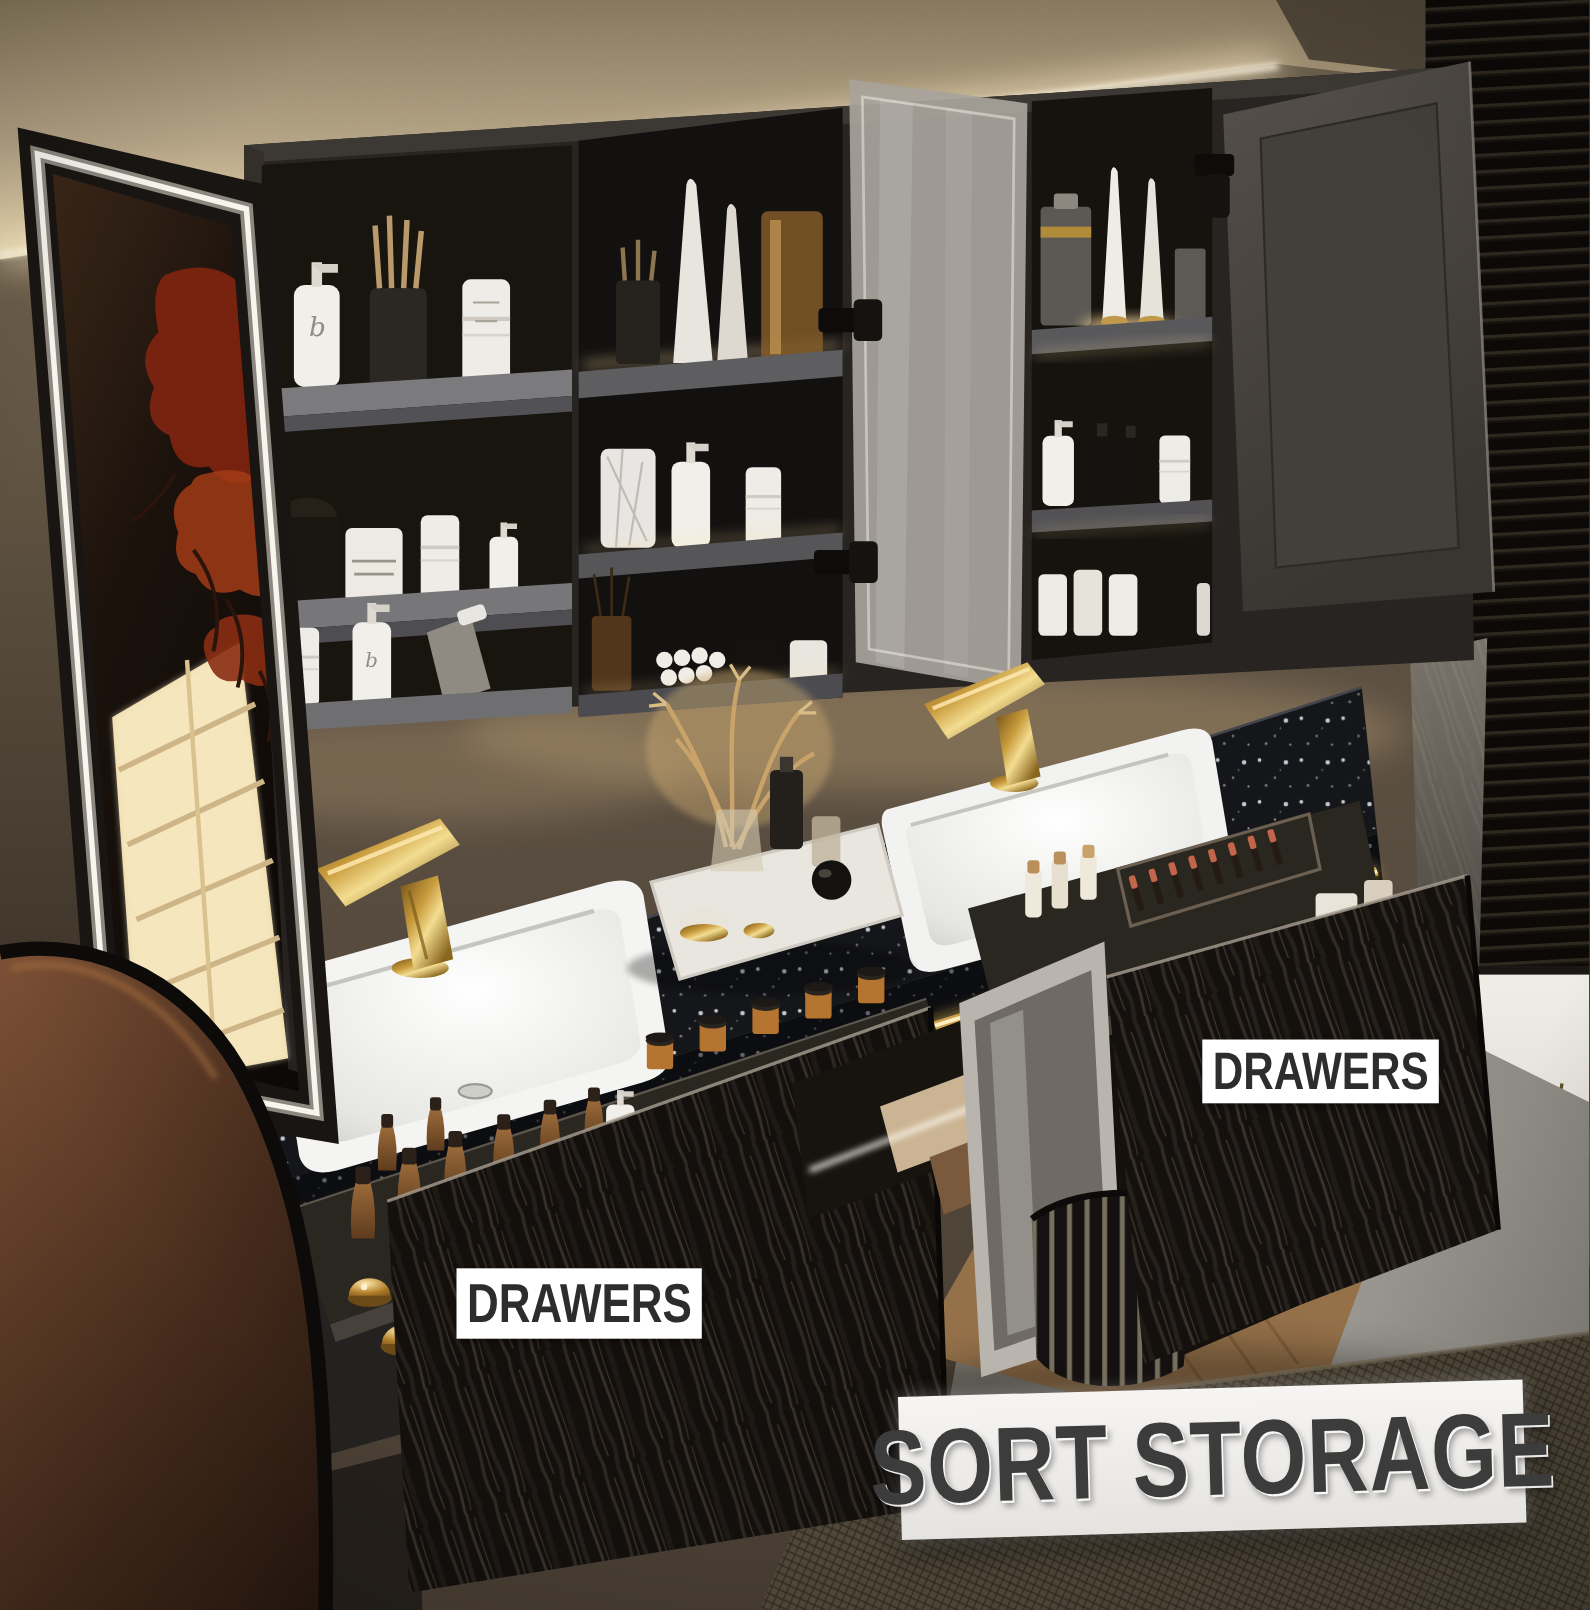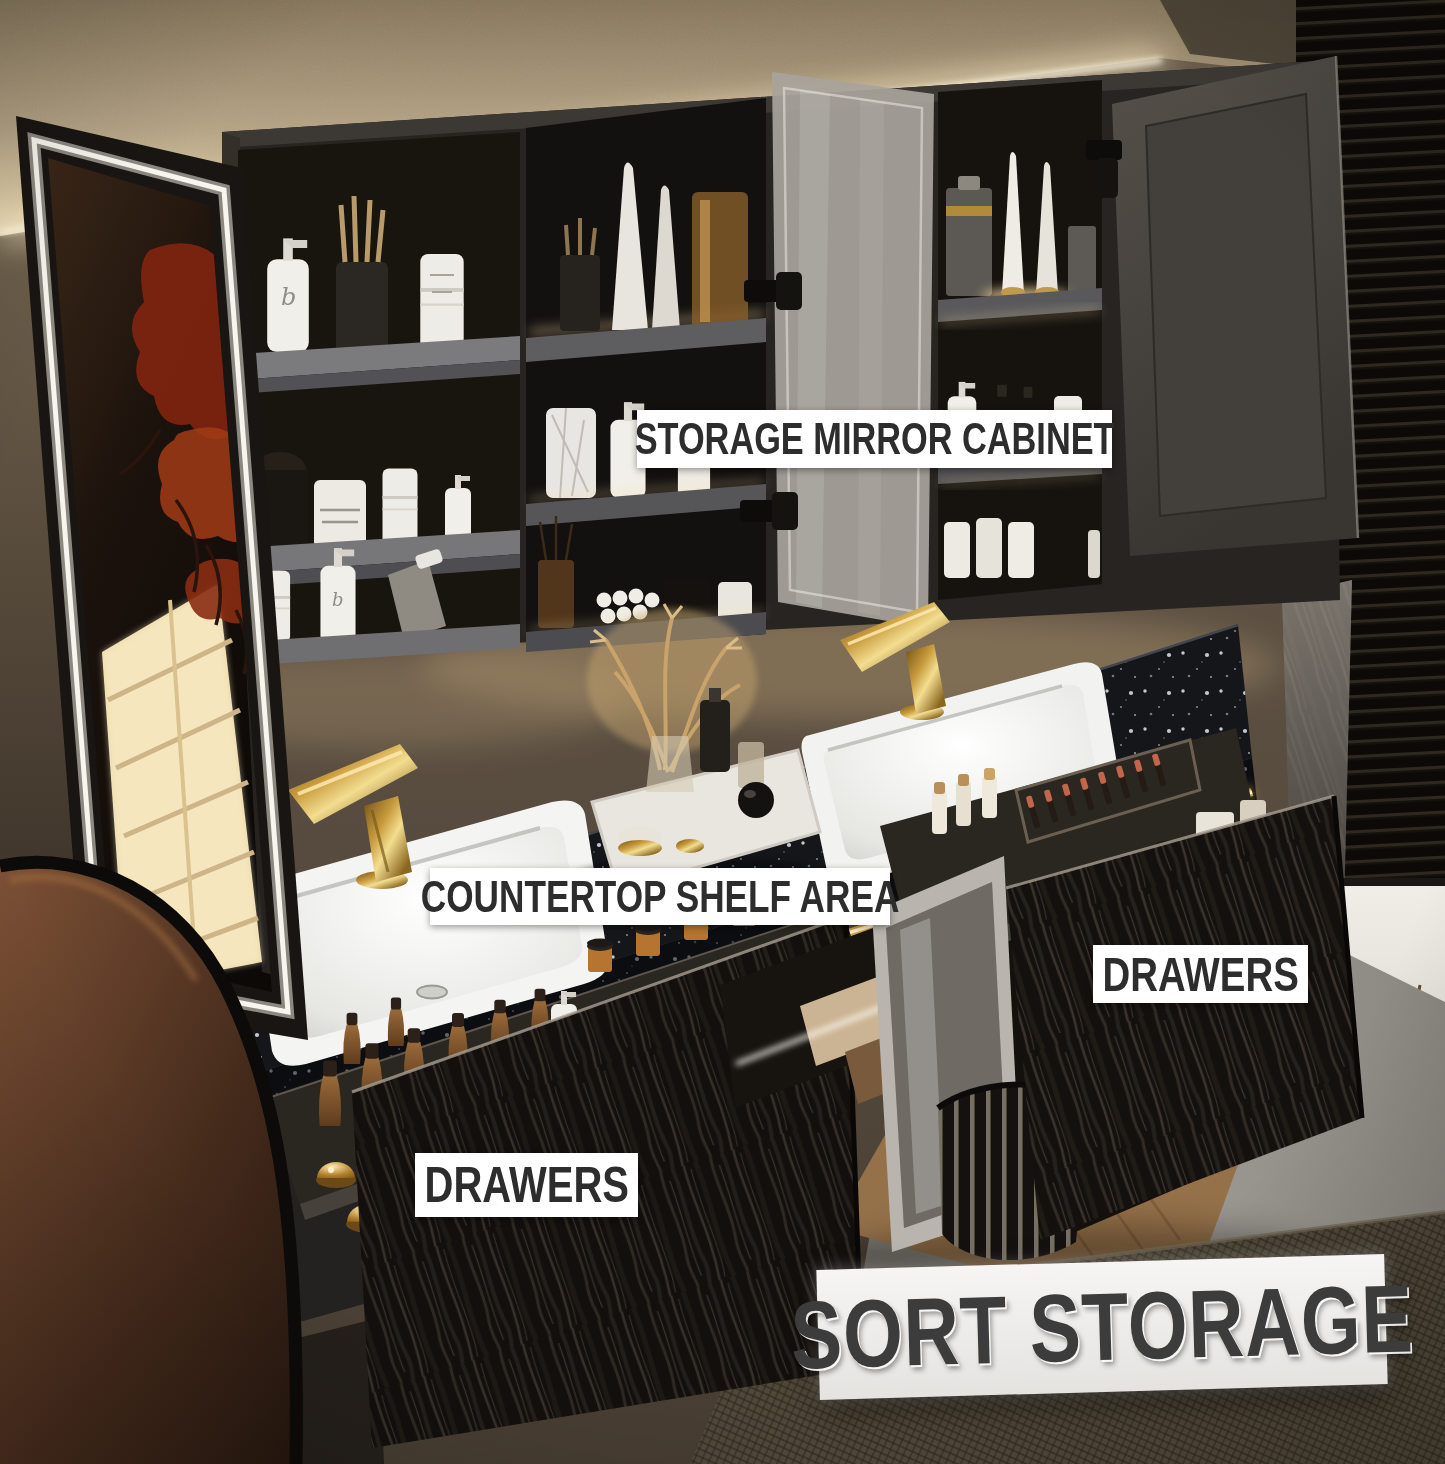--- a/index.html
+++ b/index.html
@@ -530,26 +530,20 @@
 
   <g>
     <path d="M0,866 C90,848 182,898 226,988 C272,1080 300,1200 296,1464 L0,1464 Z" fill="url(#gChair)"></path>
     <path d="M0,866 C90,848 182,898 226,988 C272,1080 300,1200 296,1464" stroke="#0c0b0a" stroke-width="13" fill="none"></path>
     <path d="M10,880 C80,866 150,905 196,980" stroke="#a8713f" stroke-width="5" fill="none" opacity=".7" filter="url(#fBlur3)"></path>
   </g>
 
   <rect width="1445" height="1464" fill="url(#gVig)"></rect>
 </svg>
 
-<div class="lbl" id="lbl-mirror">
-  <span>STORAGE MIRROR CABINET</span>
-</div>
-<div class="lbl" id="lbl-counter">
-  <span>COUNTERTOP SHELF AREA</span>
-</div>
 <div class="lbl" id="lbl-drawers-r">
   <span>DRAWERS</span>
 </div>
 <div class="lbl" id="lbl-drawers-l">
   <span>DRAWERS</span>
 </div>
 <div class="lbl" id="lbl-sort">
   <span>SORT STORAGE</span>
 </div>
 </div>

